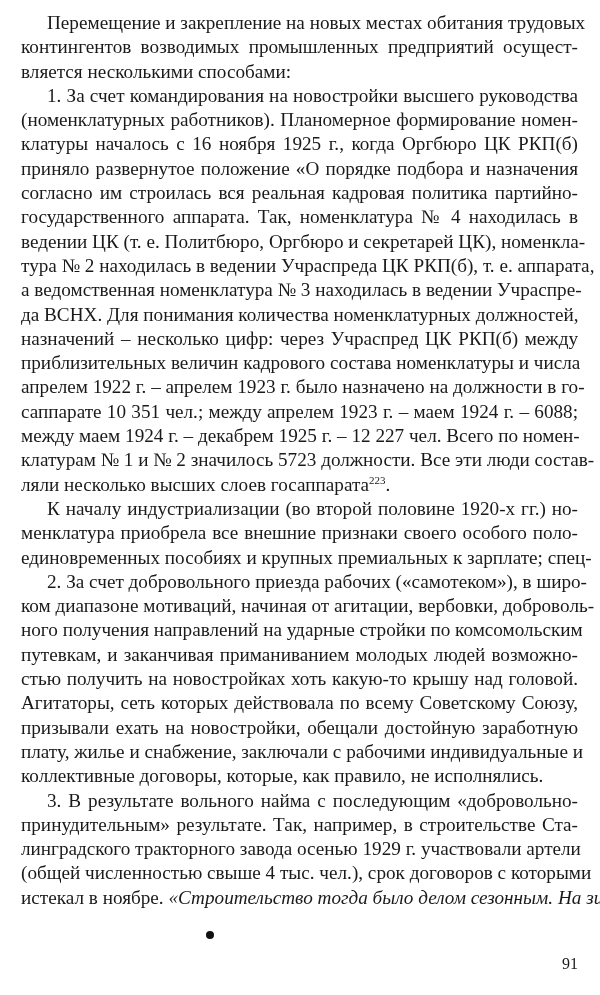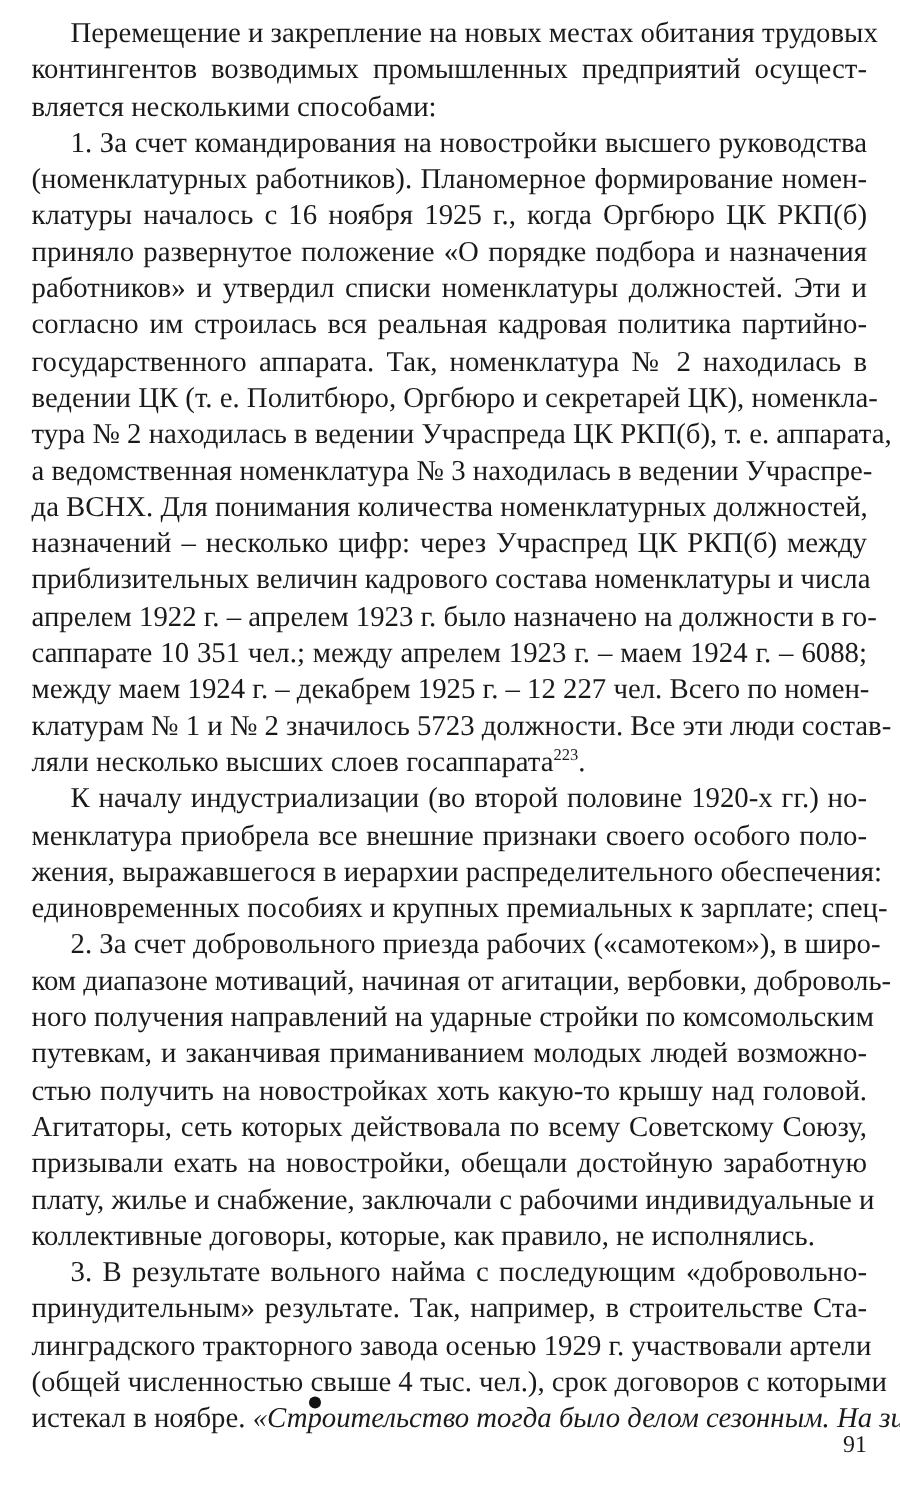--- a/index.html
+++ b/index.html
@@ -72,40 +72,38 @@
     <span class="line indent">Перемещение и закрепление на новых местах обитания трудовых</span>
     <span class="line">контингентов возводимых промышленных предприятий осущест-</span>
     <span class="line last">вляется несколькими способами:</span>
   </div>
 
   <div class="para-block">
     <span class="line indent">1. За счет командирования на новостройки высшего руководства</span>
     <span class="line">(номенклатурных работников). Планомерное формирование номен-</span>
     <span class="line">клатуры началось с 16 ноября 1925 г., когда Оргбюро ЦК РКП(б)</span>
     <span class="line">приняло развернутое положение «О порядке подбора и назначения</span>
-    <span class="line">работников» и утвердил списки номенклатуры должностей. Эти и</span>
     <span class="line">согласно им строилась вся реальная кадровая политика партийно-</span>
-    <span class="line">государственного аппарата. Так, номенклатура № 2 находилась в</span>
+    <span class="line">государственного аппарата. Так, номенклатура № 4 находилась в</span>
     <span class="line">ведении ЦК (т. е. Политбюро, Оргбюро и секретарей ЦК), номенкла-</span>
     <span class="line">тура № 2 находилась в ведении Учраспреда ЦК РКП(б), т. е. аппарата,</span>
     <span class="line">а ведомственная номенклатура № 3 находилась в ведении Учраспре-</span>
     <span class="line">да ВСНХ. Для понимания количества номенклатурных должностей,</span>
     <span class="line">назначений – несколько цифр: через Учраспред ЦК РКП(б) между</span>
     <span class="line">приблизительных величин кадрового состава номенклатуры и числа</span>
     <span class="line">апрелем 1922 г. – апрелем 1923 г. было назначено на должности в го-</span>
     <span class="line">саппарате 10 351 чел.; между апрелем 1923 г. – маем 1924 г. – 6088;</span>
     <span class="line">между маем 1924 г. – декабрем 1925 г. – 12 227 чел. Всего по номен-</span>
     <span class="line">клатурам № 1 и № 2 значилось 5723 должности. Все эти люди состав-</span>
     <span class="line last"><span>ляли несколько высших слоев госаппарата</span><sup>223</sup><span>.</span></span>
   </div>
 
   <div class="para-block">
     <span class="line indent">К началу индустриализации (во второй половине 1920-х гг.) но-</span>
     <span class="line">менклатура приобрела все внешние признаки своего особого поло-</span>
-    <span class="line">жения, выражавшегося в иерархии распределительного обеспечения:</span>
     <span class="line">единовременных пособиях и крупных премиальных к зарплате; спец-</span>
   </div>
 
   <div class="para-block">
     <span class="line indent">2. За счет добровольного приезда рабочих («самотеком»), в широ-</span>
     <span class="line">ком диапазоне мотиваций, начиная от агитации, вербовки, доброволь-</span>
     <span class="line">ного получения направлений на ударные стройки по комсомольским</span>
     <span class="line">путевкам, и заканчивая приманиванием молодых людей возможно-</span>
     <span class="line">стью получить на новостройках хоть какую-то крышу над головой.</span>
     <span class="line">Агитаторы, сеть которых действовала по всему Советскому Союзу,</span>

